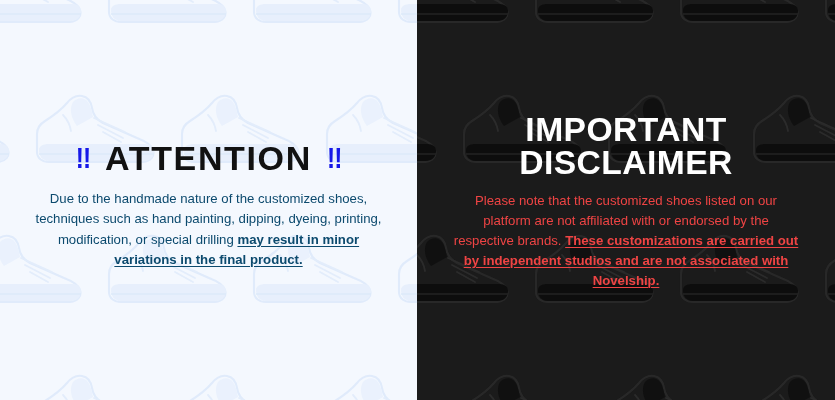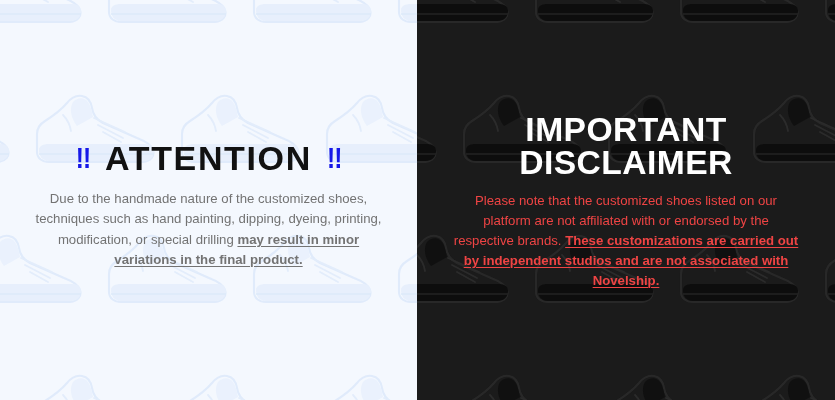--- a/index.html
+++ b/index.html
@@ -112,21 +112,21 @@
   }
 
   
   .body-copy {
     margin: 0;
     font-size: 13.2px;
     line-height: 1.52;
   }
 
   .panel-left .body-copy {
-    color: #737373;
+    color: #0c4a6e;
     margin-top: 14px;
   }
 
   .panel-right .body-copy {
     color: #ef4444;
     margin-top: 12px;
   }
 
   .emphasis {
     font-weight: 700;

